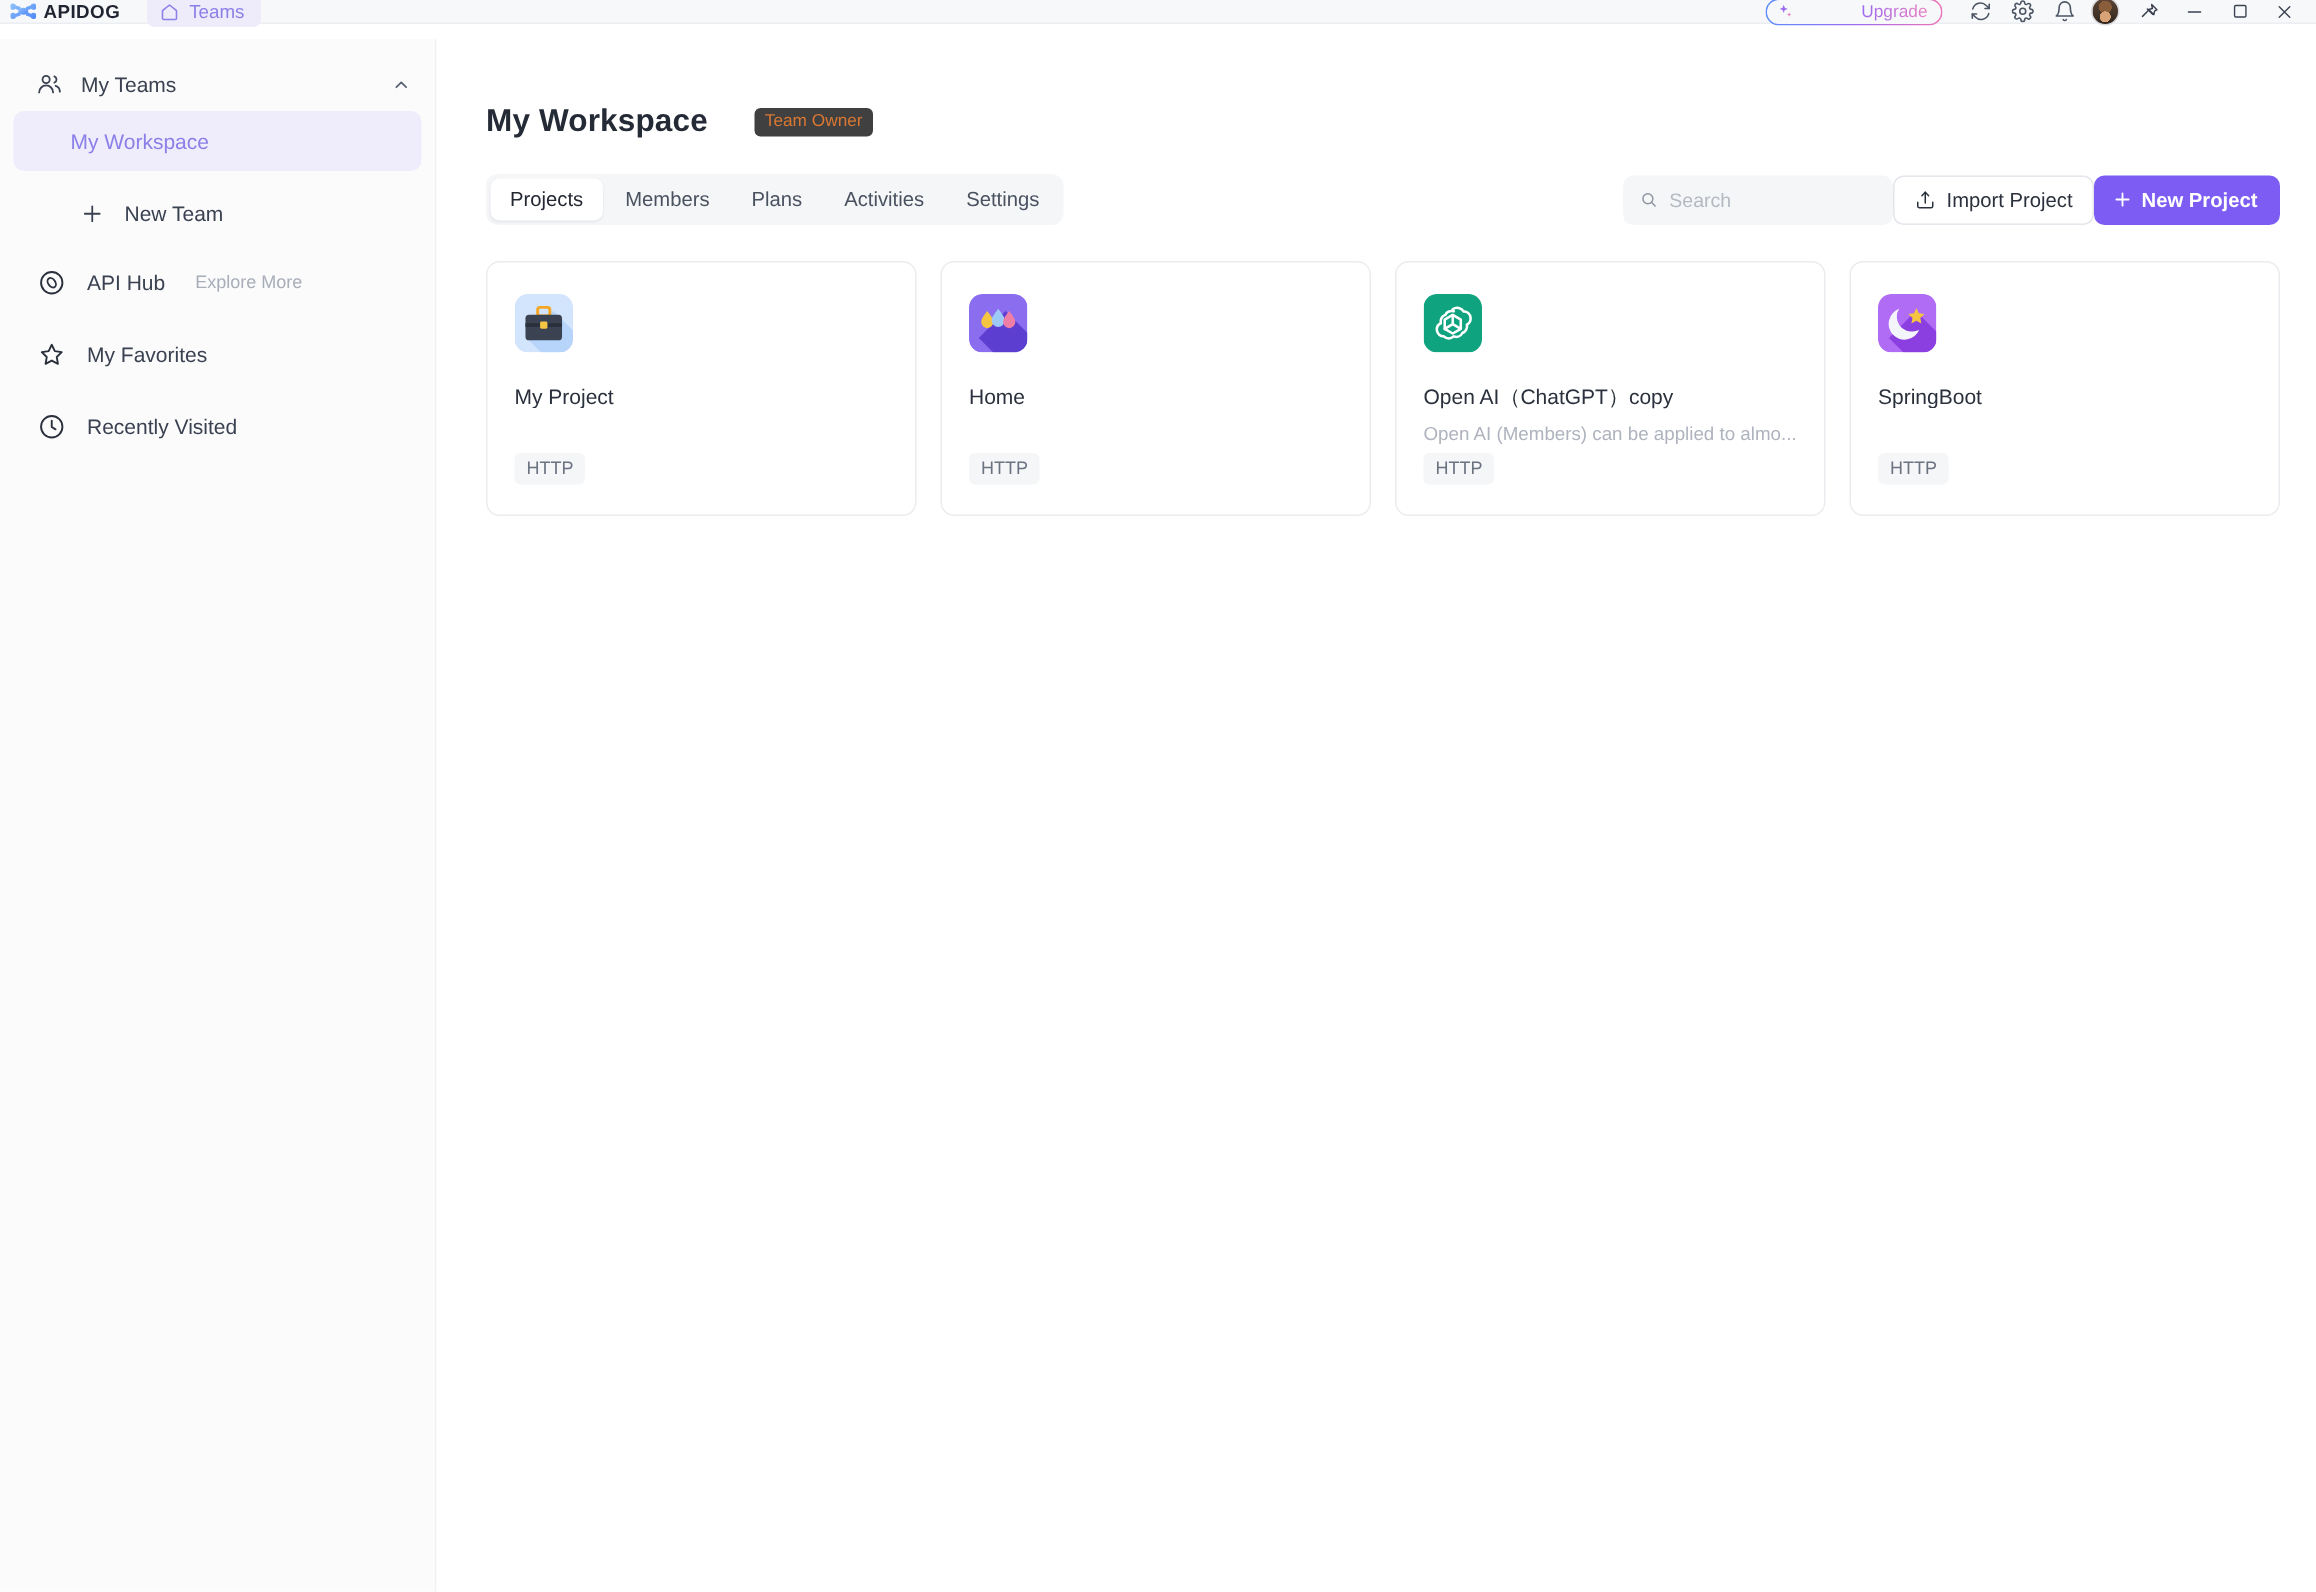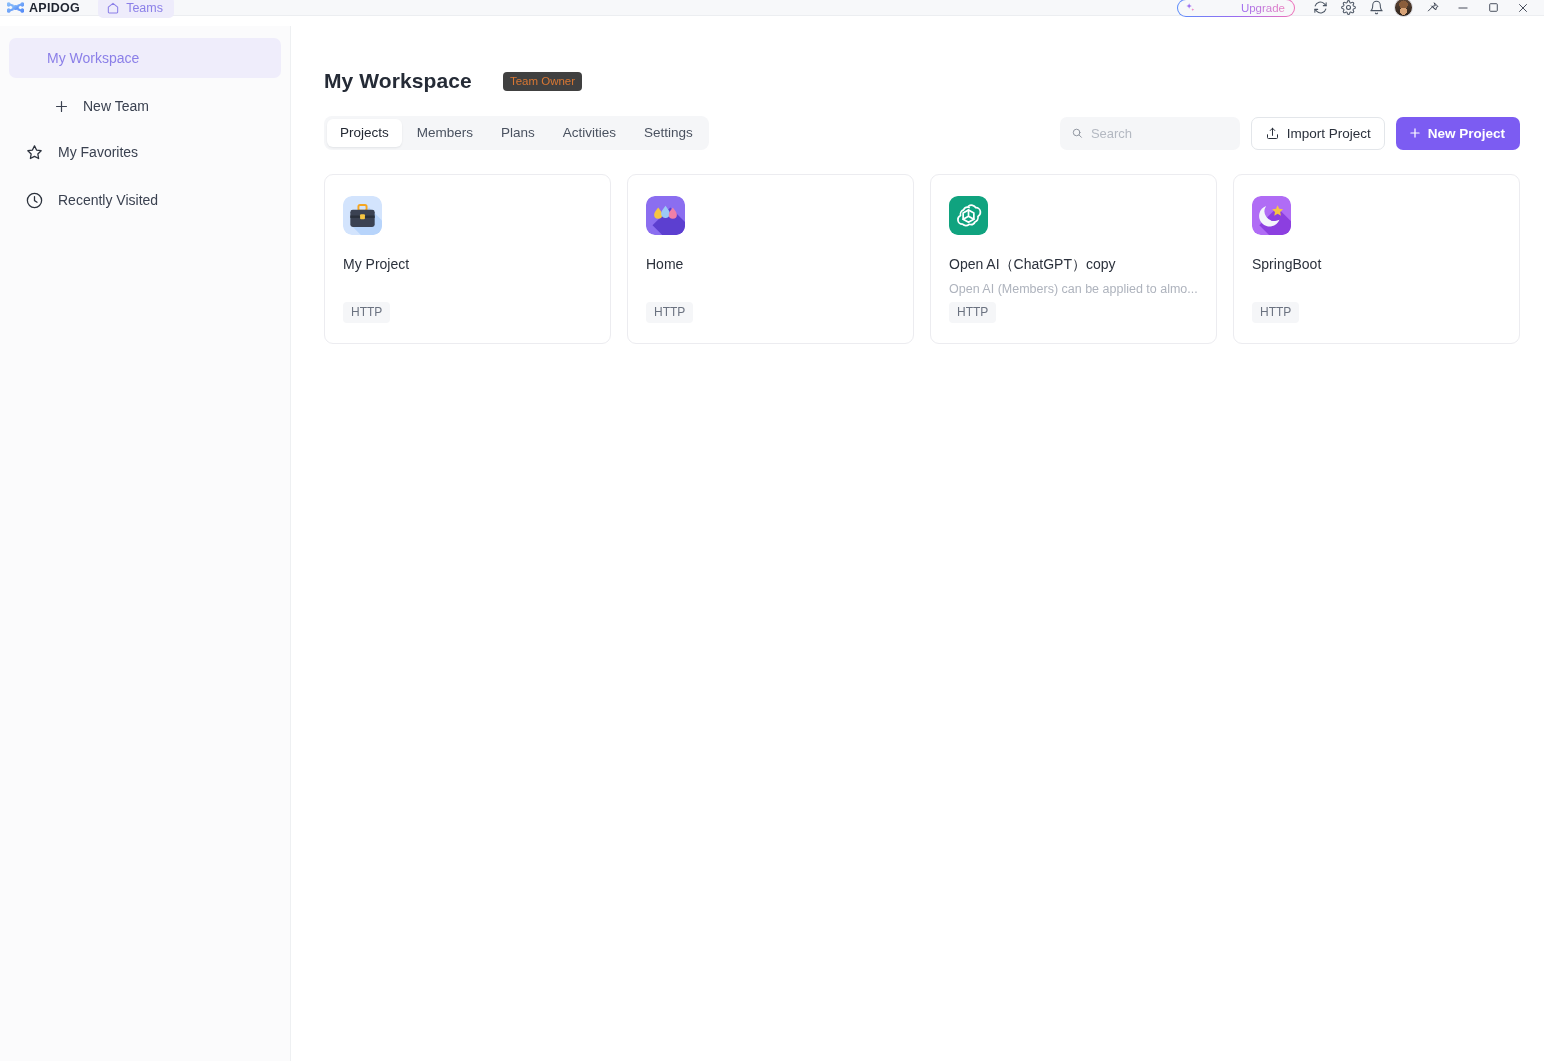--- a/index.html
+++ b/index.html
@@ -114,21 +114,21 @@
   }
 
   .toolbar { display: flex; align-items: center; padding: 23px 24px 0 33px; }
   .tabs { display: flex; background: #f5f6f8; border-radius: 8px; padding: 3px; gap: 2px; }
   .tab {
     font-size: 13.5px; color: #4a5260; padding: 6px 13px 7px;
     border-radius: 6px; cursor: pointer; white-space: nowrap;
   }
   .tab.active { background: #fff; color: #232833; box-shadow: 0 1px 2px rgba(16,24,40,.08); }
 
-  .tb-actions { margin-left: auto; display: flex; align-items: center; gap: 11px; }
+  .tb-actions { margin-left: auto; display: flex; align-items: center; }
   .search-box {
     width: 180px; height: 33px; background: #f5f6f8; border-radius: 7px;
     display: flex; align-items: center; gap: 8px; padding: 0 11px;
   }
   .search-box input {
     border: 0; background: transparent; outline: none;
     font-size: 13px; font-family: inherit; color: #394150; width: 100%;
   }
   .search-box input::placeholder { color: #b4b9c2; }
   .btn-import {
@@ -244,32 +244,54 @@
     </div>
     <div class="win-btn">
       <svg width="14" height="14" viewBox="0 0 24 24" stroke="currentColor" stroke-width="1.6" stroke-linecap="round">
           <path d="M6 6l12 12M18 6L6 18"></path>
         </svg>
     </div>
   </div>
 </div>
 
 <div class="sidebar">
+  <div class="side-head">
+    <svg width="18" height="18" viewBox="0 0 24 24" fill="none" stroke="#3a4150" stroke-width="1.6" stroke-linecap="round" stroke-linejoin="round">
+      <circle cx="9" cy="8" r="3.2"></circle>
+        <path d="M2.8 19.5a6.2 6.2 0 0 1 12.4 0"></path>
+      <path d="M16.3 5.2a3 3 0 0 1 0 5.6"></path>
+        <path d="M17.5 13.6a5.5 5.5 0 0 1 3.7 5.2"></path>
+    </svg>
+    <span class="title">My Teams</span>
+    <span class="chev">
+      <svg width="13" height="13" viewBox="0 0 24 24" fill="none" stroke="currentColor" stroke-width="2.2" stroke-linecap="round" stroke-linejoin="round">
+          <path d="M6 15l6-6 6 6"></path>
+        </svg>
+    </span>
+  </div>
 
   <div class="team-item active">
     <span>My Workspace</span>
   </div>
 
   <div class="new-team">
     <svg width="17" height="17" viewBox="0 0 24 24" stroke="#3a4150" stroke-width="1.7" stroke-linecap="round">
         <path d="M12 5v14M5 12h14"></path>
       </svg>
     <span>New Team</span>
   </div>
 
+  <div class="nav-item">
+    <svg width="19" height="19" viewBox="0 0 24 24" fill="none" stroke="#2b313c" stroke-width="1.6">
+      <circle cx="12" cy="12" r="9"></circle>
+        <ellipse cx="12" cy="12" rx="3" ry="4.4" transform="rotate(-35 12 12)"></ellipse>
+    </svg>
+    <span>API Hub</span>
+    <span class="sub">Explore More</span>
+  </div>
 
   <div class="nav-item">
     <svg width="19" height="19" viewBox="0 0 24 24" fill="none" stroke="#2b313c" stroke-width="1.6" stroke-linejoin="round">
       <path d="M12 3.6l2.6 5.3 5.8.85-4.2 4.1 1 5.8-5.2-2.75L6.8 19.65l1-5.8-4.2-4.1 5.8-.85z"></path>
     </svg>
     <span>My Favorites</span>
   </div>
 
   <div class="nav-item">
     <svg width="19" height="19" viewBox="0 0 24 24" fill="none" stroke="#2b313c" stroke-width="1.6" stroke-linecap="round">

